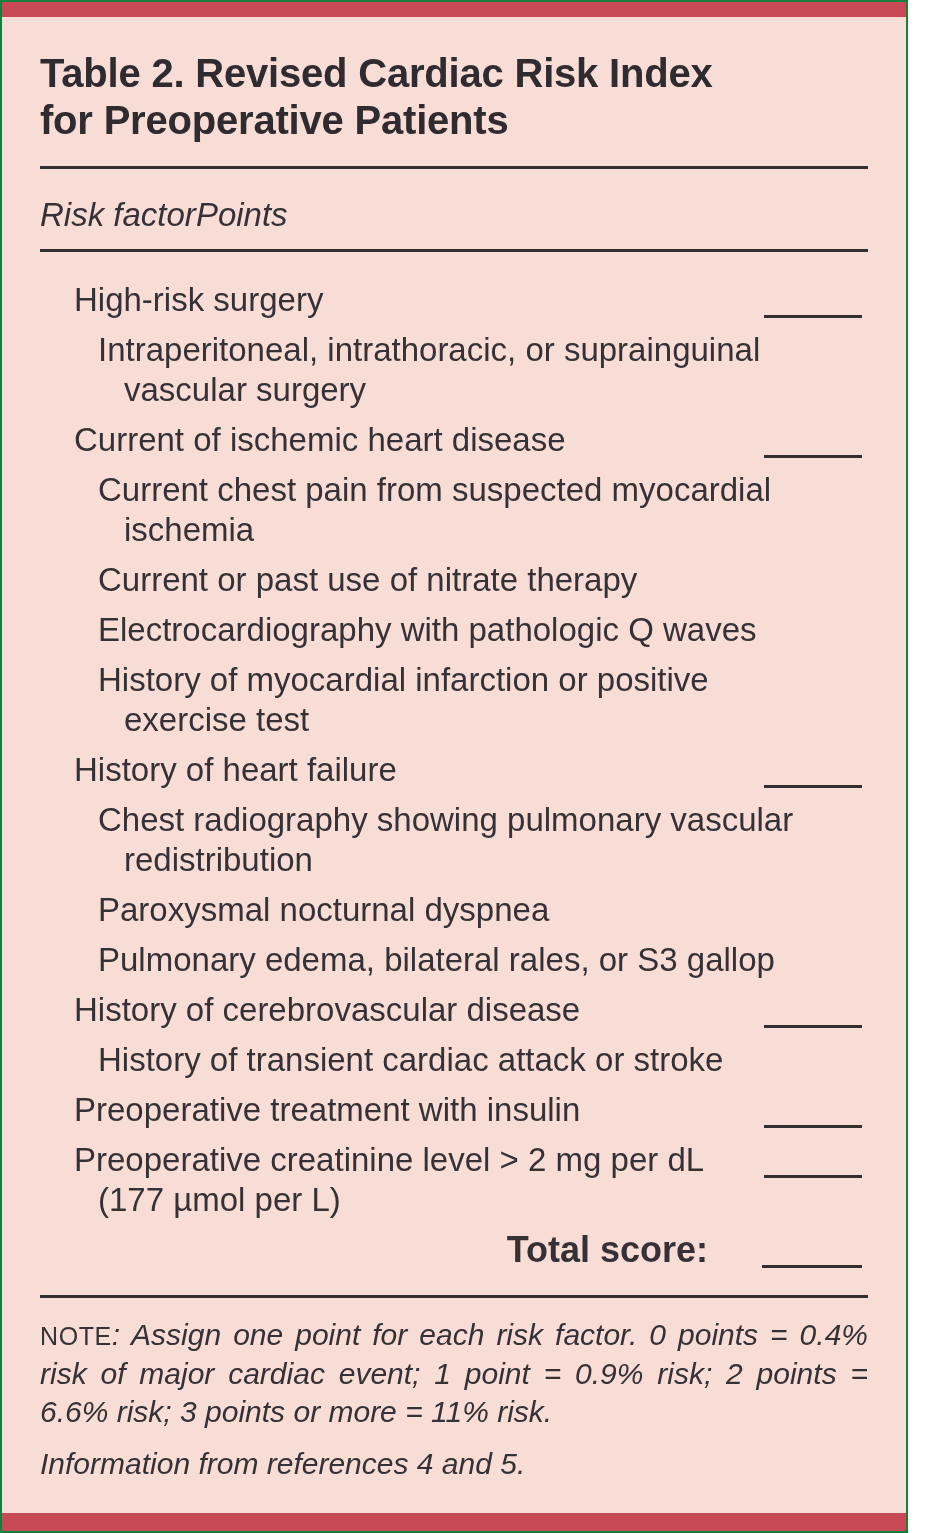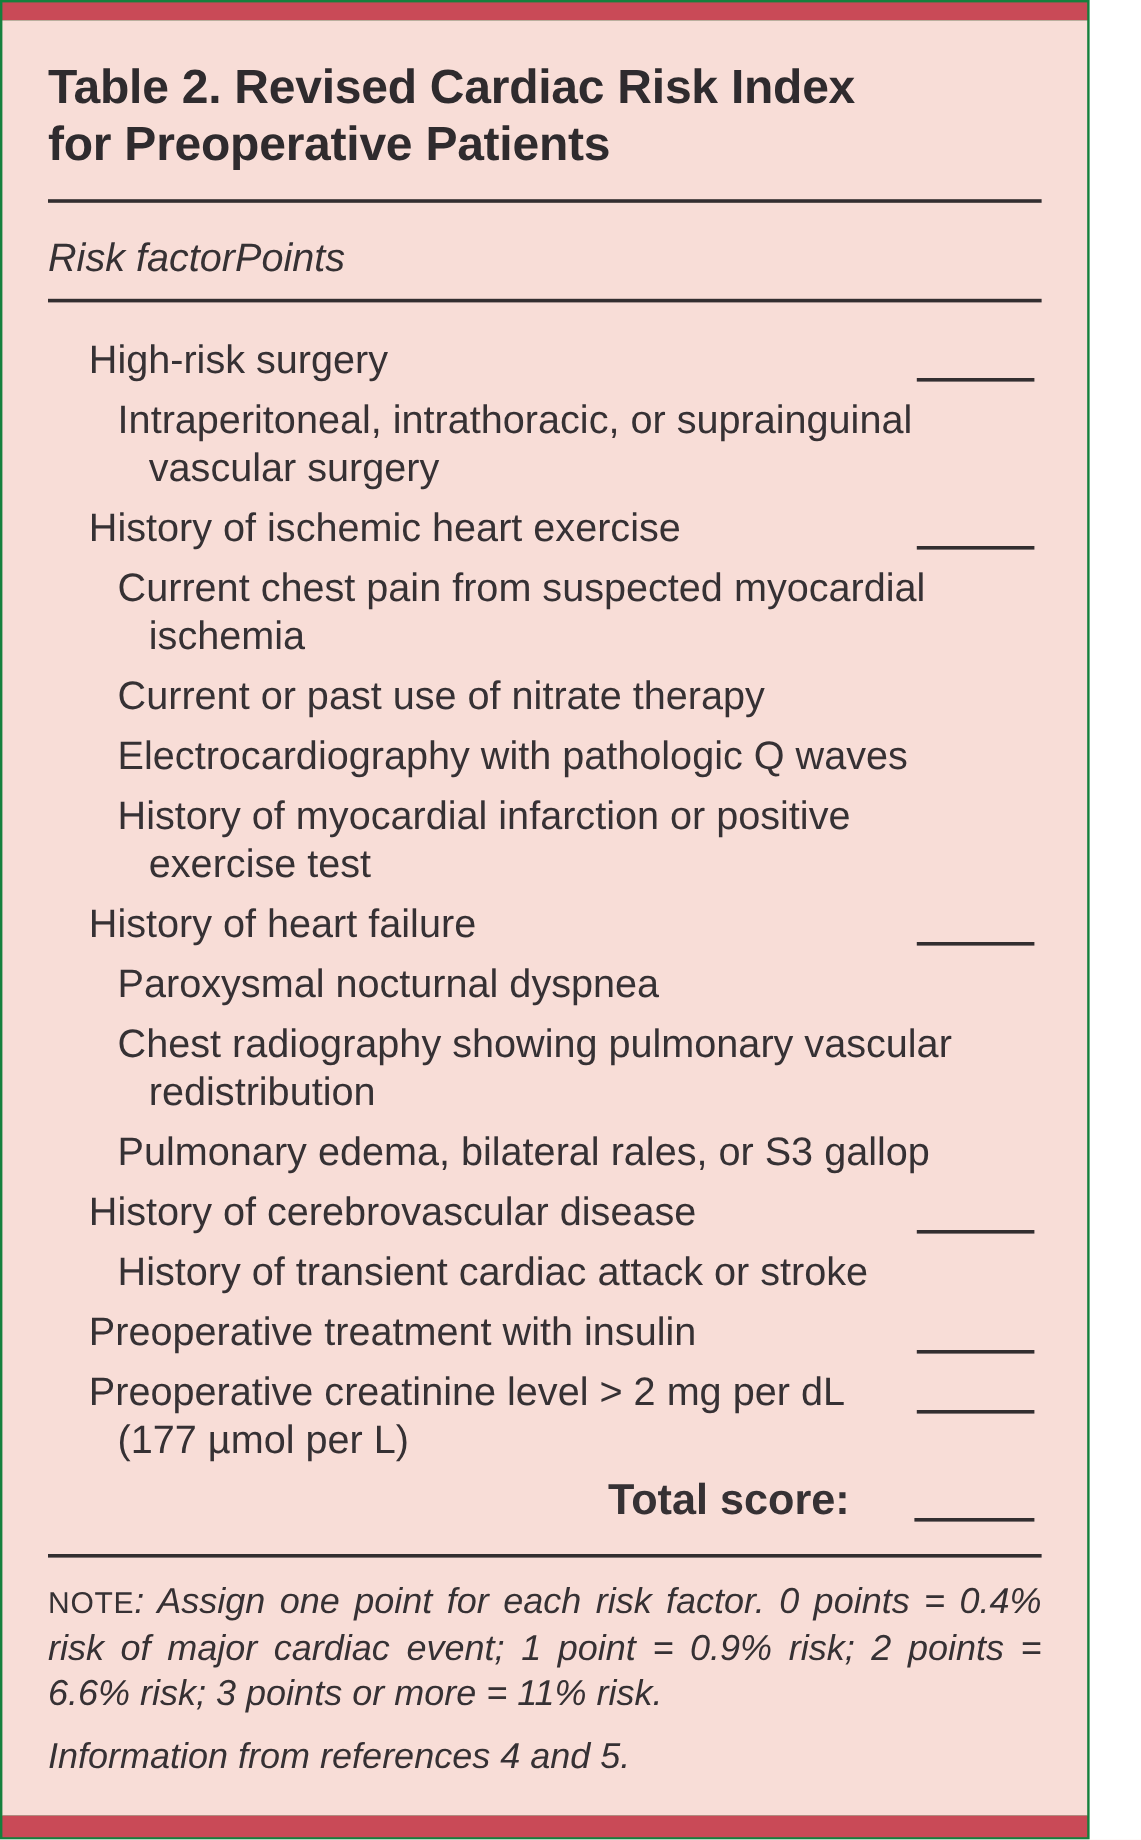--- a/index.html
+++ b/index.html
@@ -78,21 +78,21 @@
           <span class="blank"></span>
         </div>
         <div class="trow">
           <div class="tlabel">
             <div class="ln i1">Intraperitoneal, intrathoracic, or suprainguinal</div>
             <div class="ln i2">vascular surgery</div>
           </div>
         </div>
         <div class="trow">
           <div class="tlabel">
-            <div class="ln i0">History of ischemic heart exercise</div>
+            <div class="ln i0">Current of ischemic heart disease</div>
           </div>
           <span class="blank"></span>
         </div>
         <div class="trow">
           <div class="tlabel">
             <div class="ln i1">Current chest pain from suspected myocardial</div>
             <div class="ln i2">ischemia</div>
           </div>
         </div>
         <div class="trow">
@@ -112,27 +112,27 @@
           </div>
         </div>
         <div class="trow">
           <div class="tlabel">
             <div class="ln i0">History of heart failure</div>
           </div>
           <span class="blank"></span>
         </div>
         <div class="trow">
           <div class="tlabel">
-            <div class="ln i1">Paroxysmal nocturnal dyspnea</div>
+            <div class="ln i1">Chest radiography showing pulmonary vascular</div>
+            <div class="ln i2">redistribution</div>
           </div>
         </div>
         <div class="trow">
           <div class="tlabel">
-            <div class="ln i1">Chest radiography showing pulmonary vascular</div>
-            <div class="ln i2">redistribution</div>
+            <div class="ln i1">Paroxysmal nocturnal dyspnea</div>
           </div>
         </div>
         <div class="trow">
           <div class="tlabel">
             <div class="ln i1">Pulmonary edema, bilateral rales, or S3 gallop</div>
           </div>
         </div>
         <div class="trow">
           <div class="tlabel">
             <div class="ln i0">History of cerebrovascular disease</div>

